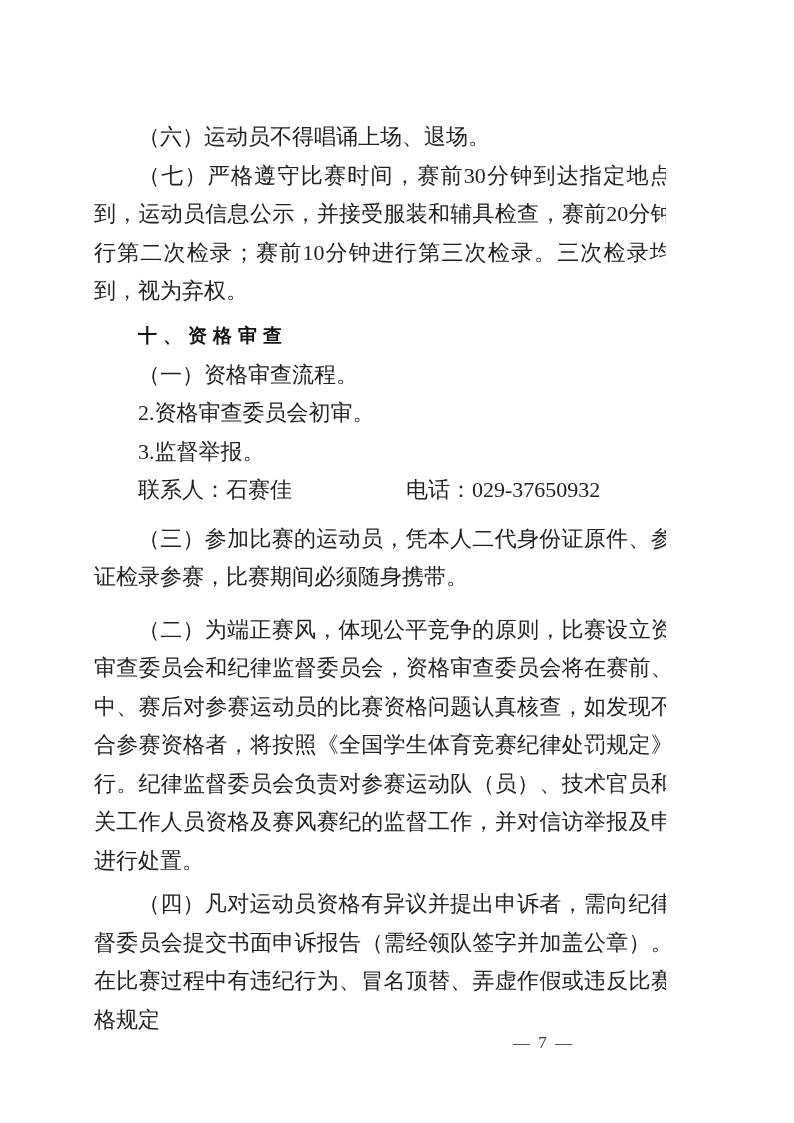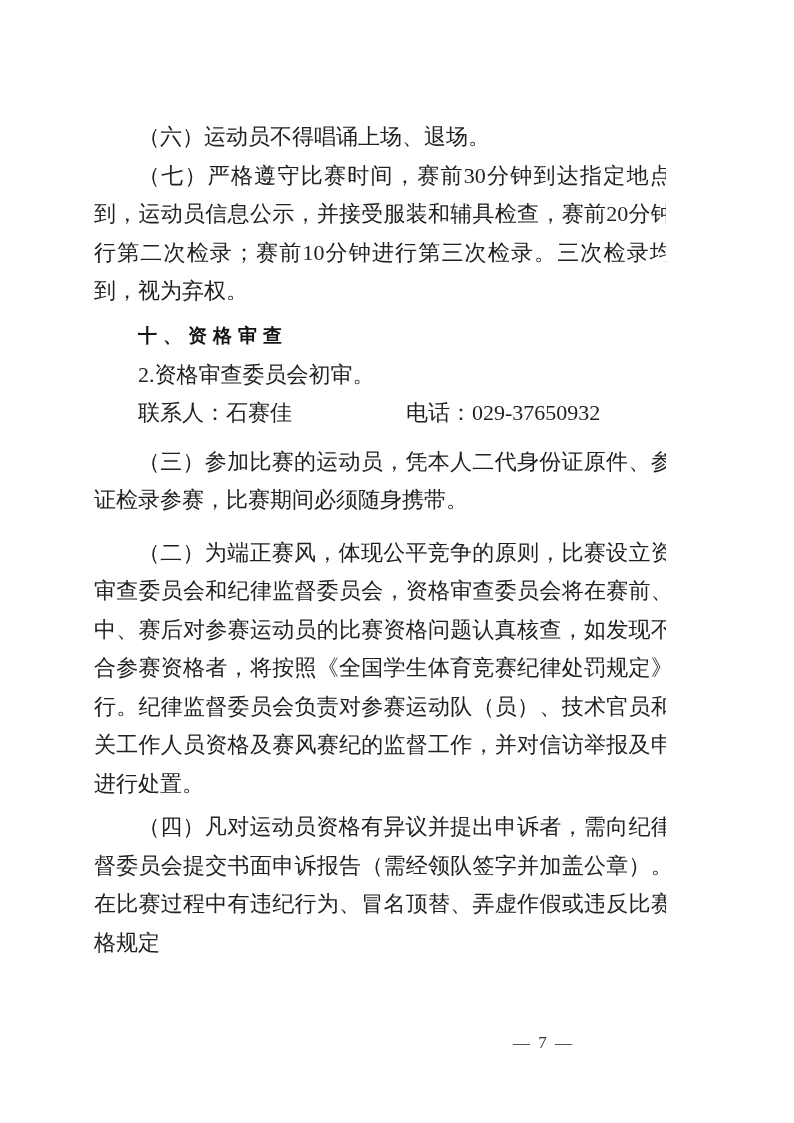--- a/index.html
+++ b/index.html
@@ -69,24 +69,26 @@
 
 <div class="page">
   <div class="body-text">
 
     <p class="para">（六）运动员不得唱诵上场、退场。</p>
 
     <p class="para">（七）严格遵守比赛时间，赛前30分钟到达指定地点报到，运动员信息公示，并接受服装和辅具检查，赛前20分钟进行第二次检录；赛前10分钟进行第三次检录。三次检录均未到，视为弃权。</p>
 
     <h2 class="heading">十、资格审查</h2>
 
+    <p class="para">（一）资格审查流程。</p>
 
     <p class="para">2.资格审查委员会初审。</p>
 
 
+    <p class="para">3.监督举报。</p>
 
     <p class="para contact"><span class="person">联系人：石赛佳</span><span>电话：029-37650932</span></p>
 
     <p class="para sp-md">（三）参加比赛的运动员，凭本人二代身份证原件、参赛证检录参赛，比赛期间必须随身携带。</p>
 
     <p class="para sp-lg">（二）为端正赛风，体现公平竞争的原则，比赛设立资格审查委员会和纪律监督委员会，资格审查委员会将在赛前、赛中、赛后对参赛运动员的比赛资格问题认真核查，如发现不符合参赛资格者，将按照《全国学生体育竞赛纪律处罚规定》执行。纪律监督委员会负责对参赛运动队（员）、技术官员和有关工作人员资格及赛风赛纪的监督工作，并对信访举报及申诉进行处置。</p>
 
     <p class="para sp-sm">（四）凡对运动员资格有异议并提出申诉者，需向纪律监督委员会提交书面申诉报告（需经领队签字并加盖公章）。凡在比赛过程中有违纪行为、冒名顶替、弄虚作假或违反比赛资格规定</p>
 
   </div>

